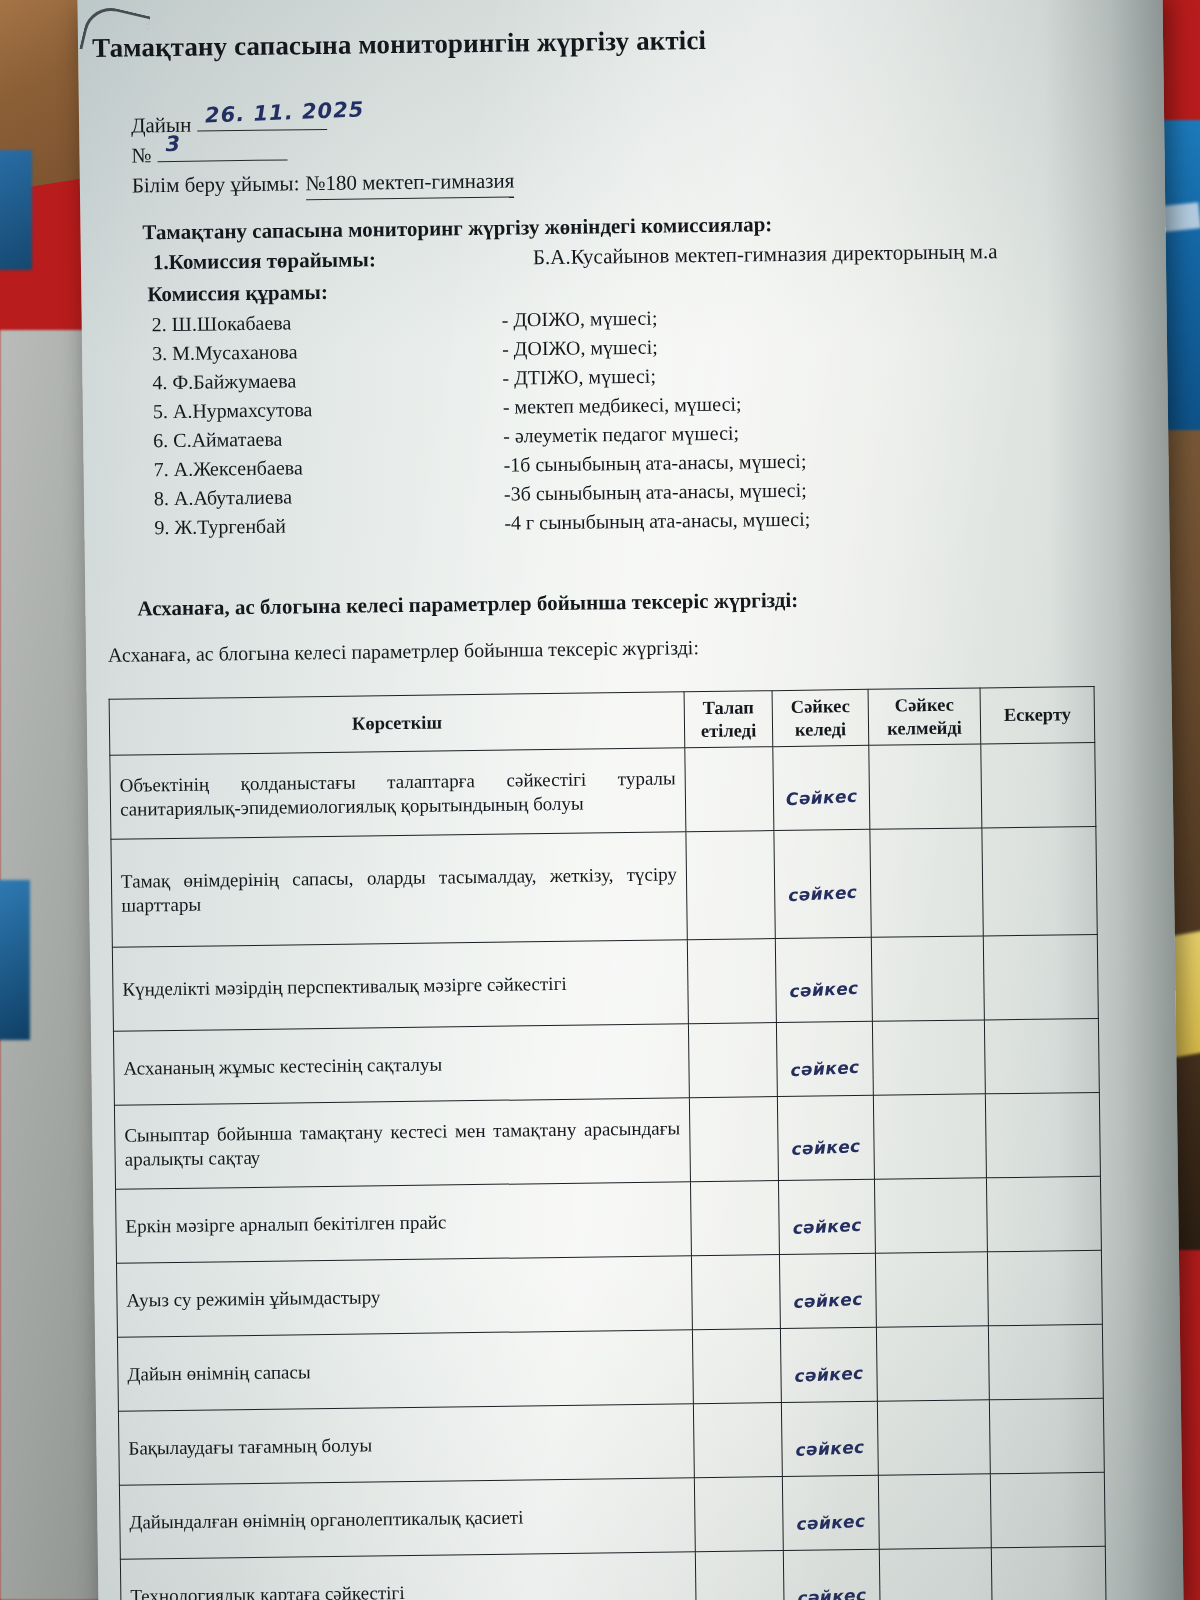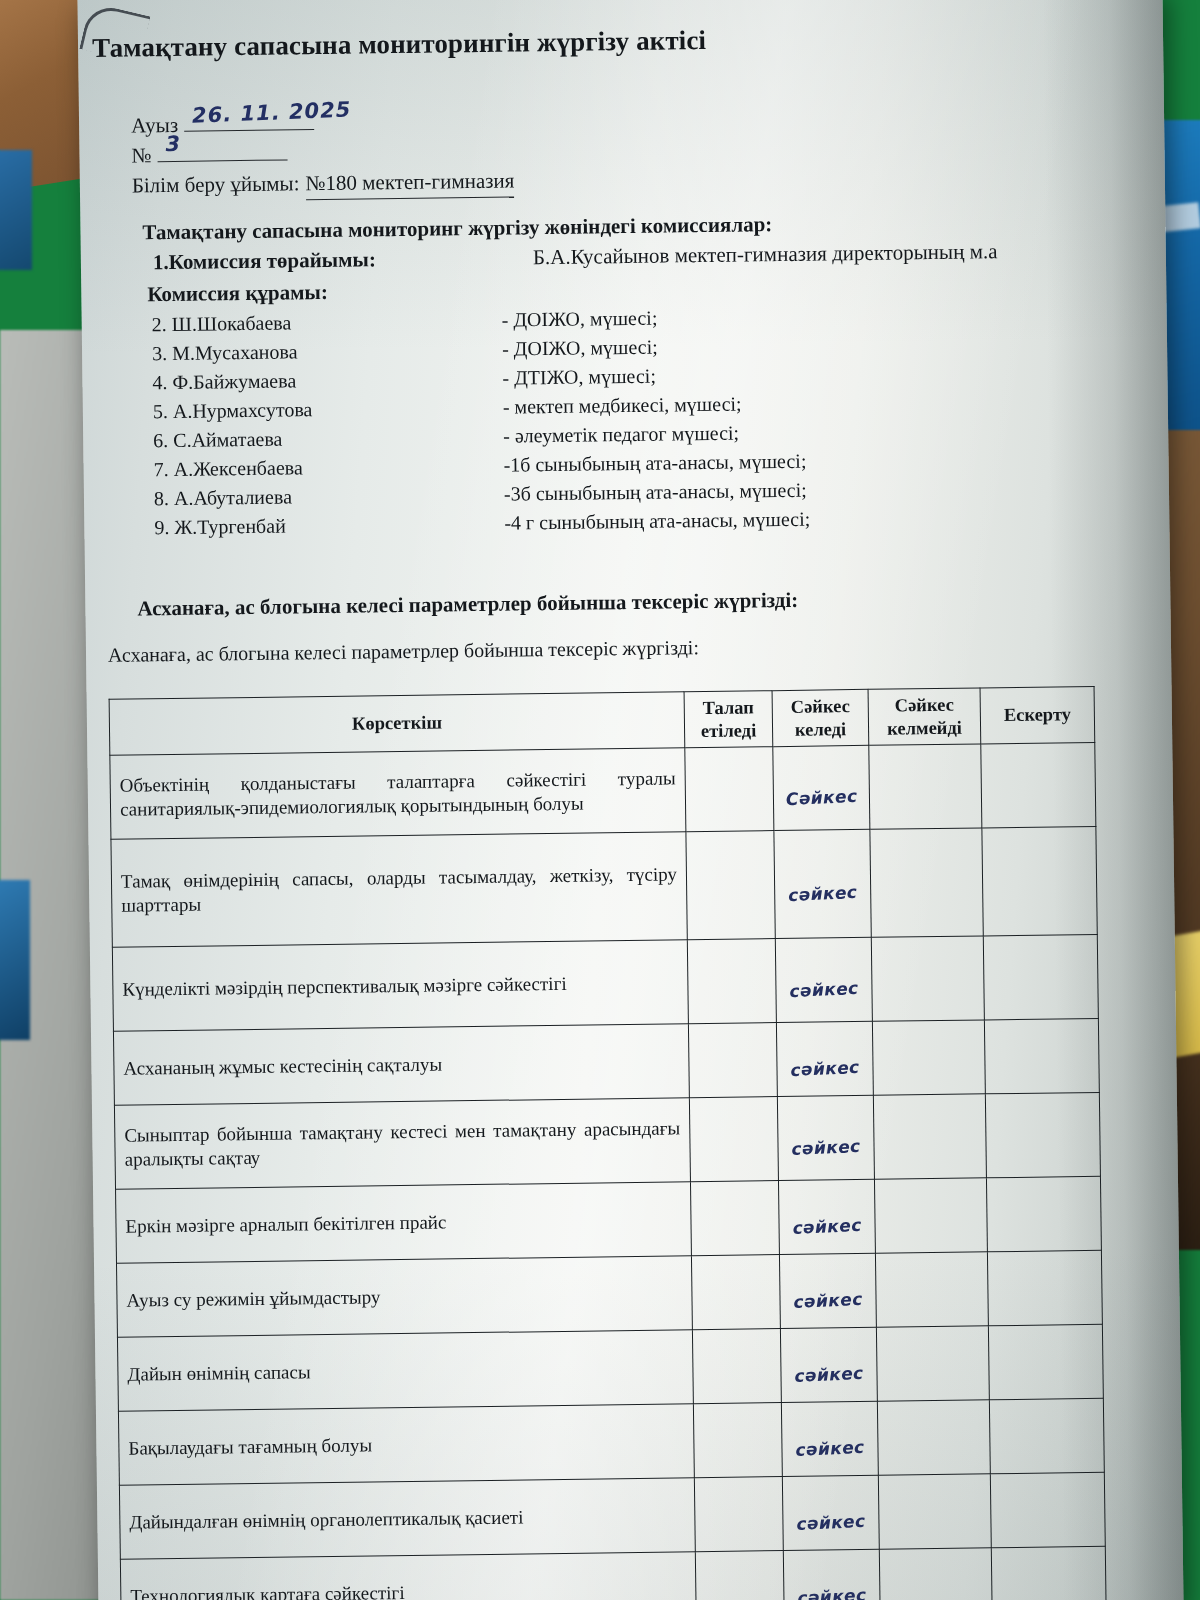--- a/index.html
+++ b/index.html
@@ -8,21 +8,21 @@
     margin: 0; padding: 0;
     width: 1200px; height: 1600px;
     overflow: hidden;
     font-family: "Liberation Serif", "DejaVu Serif", serif;
   }
 
   
   #scene {
     position: relative;
     width: 1200px; height: 1600px;
-    background: #15803d;
+    background: #b91c1c;
     overflow: hidden;
   }
   .backdrop-wood-top {
     position: absolute; left: -10px; top: -20px;
     width: 150px; height: 200px;
     background: linear-gradient(160deg,#a9784a 0%, #8c5f36 45%, #7a5230 100%);
     transform: rotate(-9deg);
     filter: blur(0.6px);
   }
   .backdrop-wood-right {
@@ -260,21 +260,21 @@
 
   <div id="paper">
     <div id="sheet-content">
 
       <div class="pen-stroke"></div>
 
       <div class="doc-title">Тамақтану сапасына мониторингін  жүргізу актісі</div>
 
       <div class="meta">
         <div class="meta-row">
-          <span class="meta-label">Ауыз</span>
+          <span class="meta-label">Дайын</span>
           <span class="meta-rule">
             <span class="handwrite">26. 11. 2025</span>
           </span>
         </div>
         <div class="meta-row">
           <span class="meta-label">№</span>
           <span class="meta-rule">
             <span class="handwrite">3</span>
           </span>
         </div>

